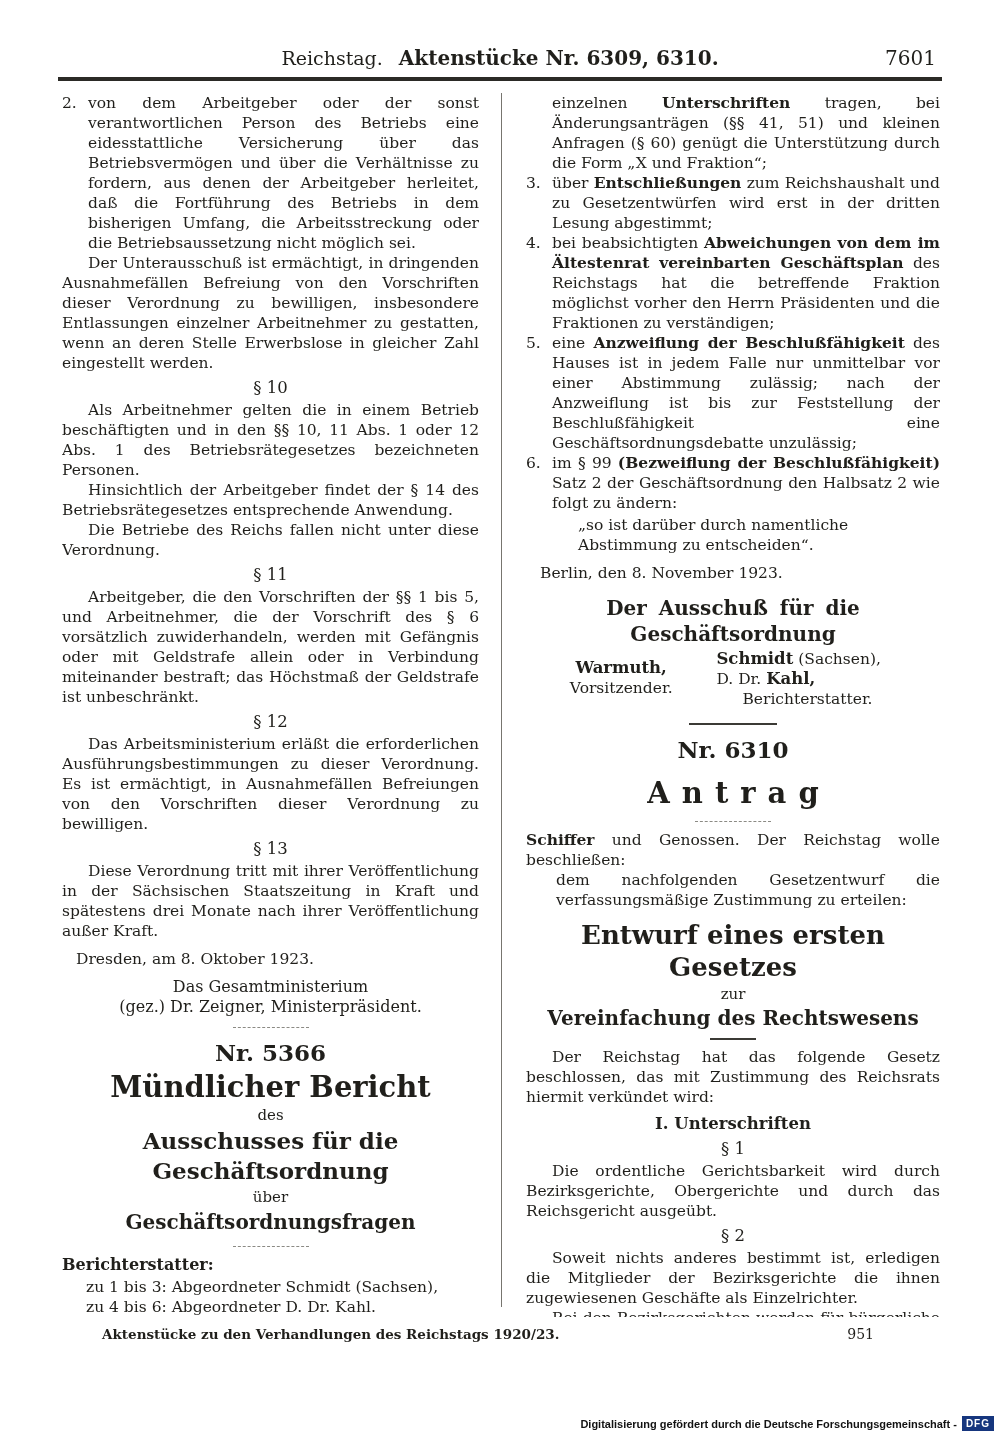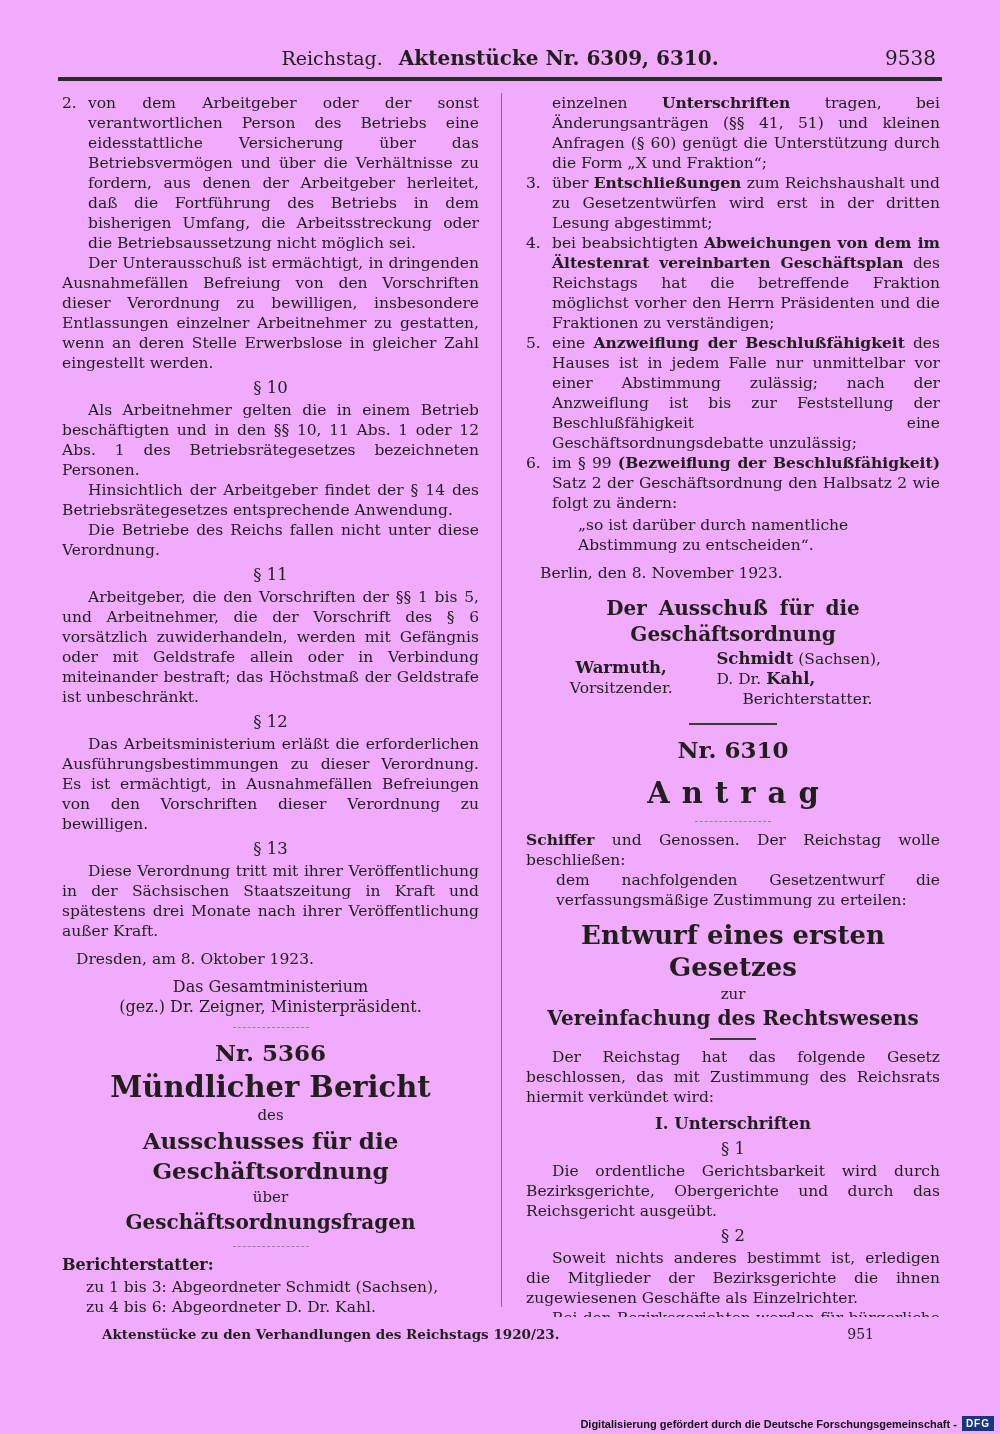--- a/index.html
+++ b/index.html
@@ -1,19 +1,19 @@
 <!DOCTYPE html>
 <html><head>
 <meta charset="utf-8">
 <style>
   * { margin:0; padding:0; box-sizing:border-box; }
   html,body { background:#d9d8d4; }
   .page {
     position:relative; width:1000px; height:1434px; margin:0 auto;
-    background:#f0abfc; color:#201f1b; overflow:hidden;
+    background:#ffffff; color:#201f1b; overflow:hidden;
     font-family:"DejaVu Serif", serif;
   }
   
   .hdr { position:relative; padding-top:46px; text-align:center; font-size:19px; }
   .hdr .hdr-bold { font-weight:bold; margin-left:16px; font-size:20px; }
   .hdr-page { position:absolute; right:64px; top:46px; font-size:20px; }
   .rule { margin:7px 58px 0 58px; height:3px;
           border-top:3px solid #2b2a26; border-bottom:1px solid #2b2a26; }
   
   .columns { position:relative; margin:12px 60px 0 62px; height:1224px;
@@ -70,21 +70,21 @@
               padding:2px 4px; letter-spacing:1px; }
   b { font-weight:bold; }
 </style>
 </head>
 <body>
 
 <div class="page">
 
   <div class="hdr">
     <span>Reichstag.</span><span class="hdr-bold">Aktenstücke Nr. 6309, 6310.</span>
-    <span class="hdr-page">9538</span>
+    <span class="hdr-page">7601</span>
   </div>
   <div class="rule"></div>
 
   <div class="columns">
     <div class="vdiv"></div>
 
     <section class="col colL">
 
       <div class="li">
         <span class="num">2.</span>

